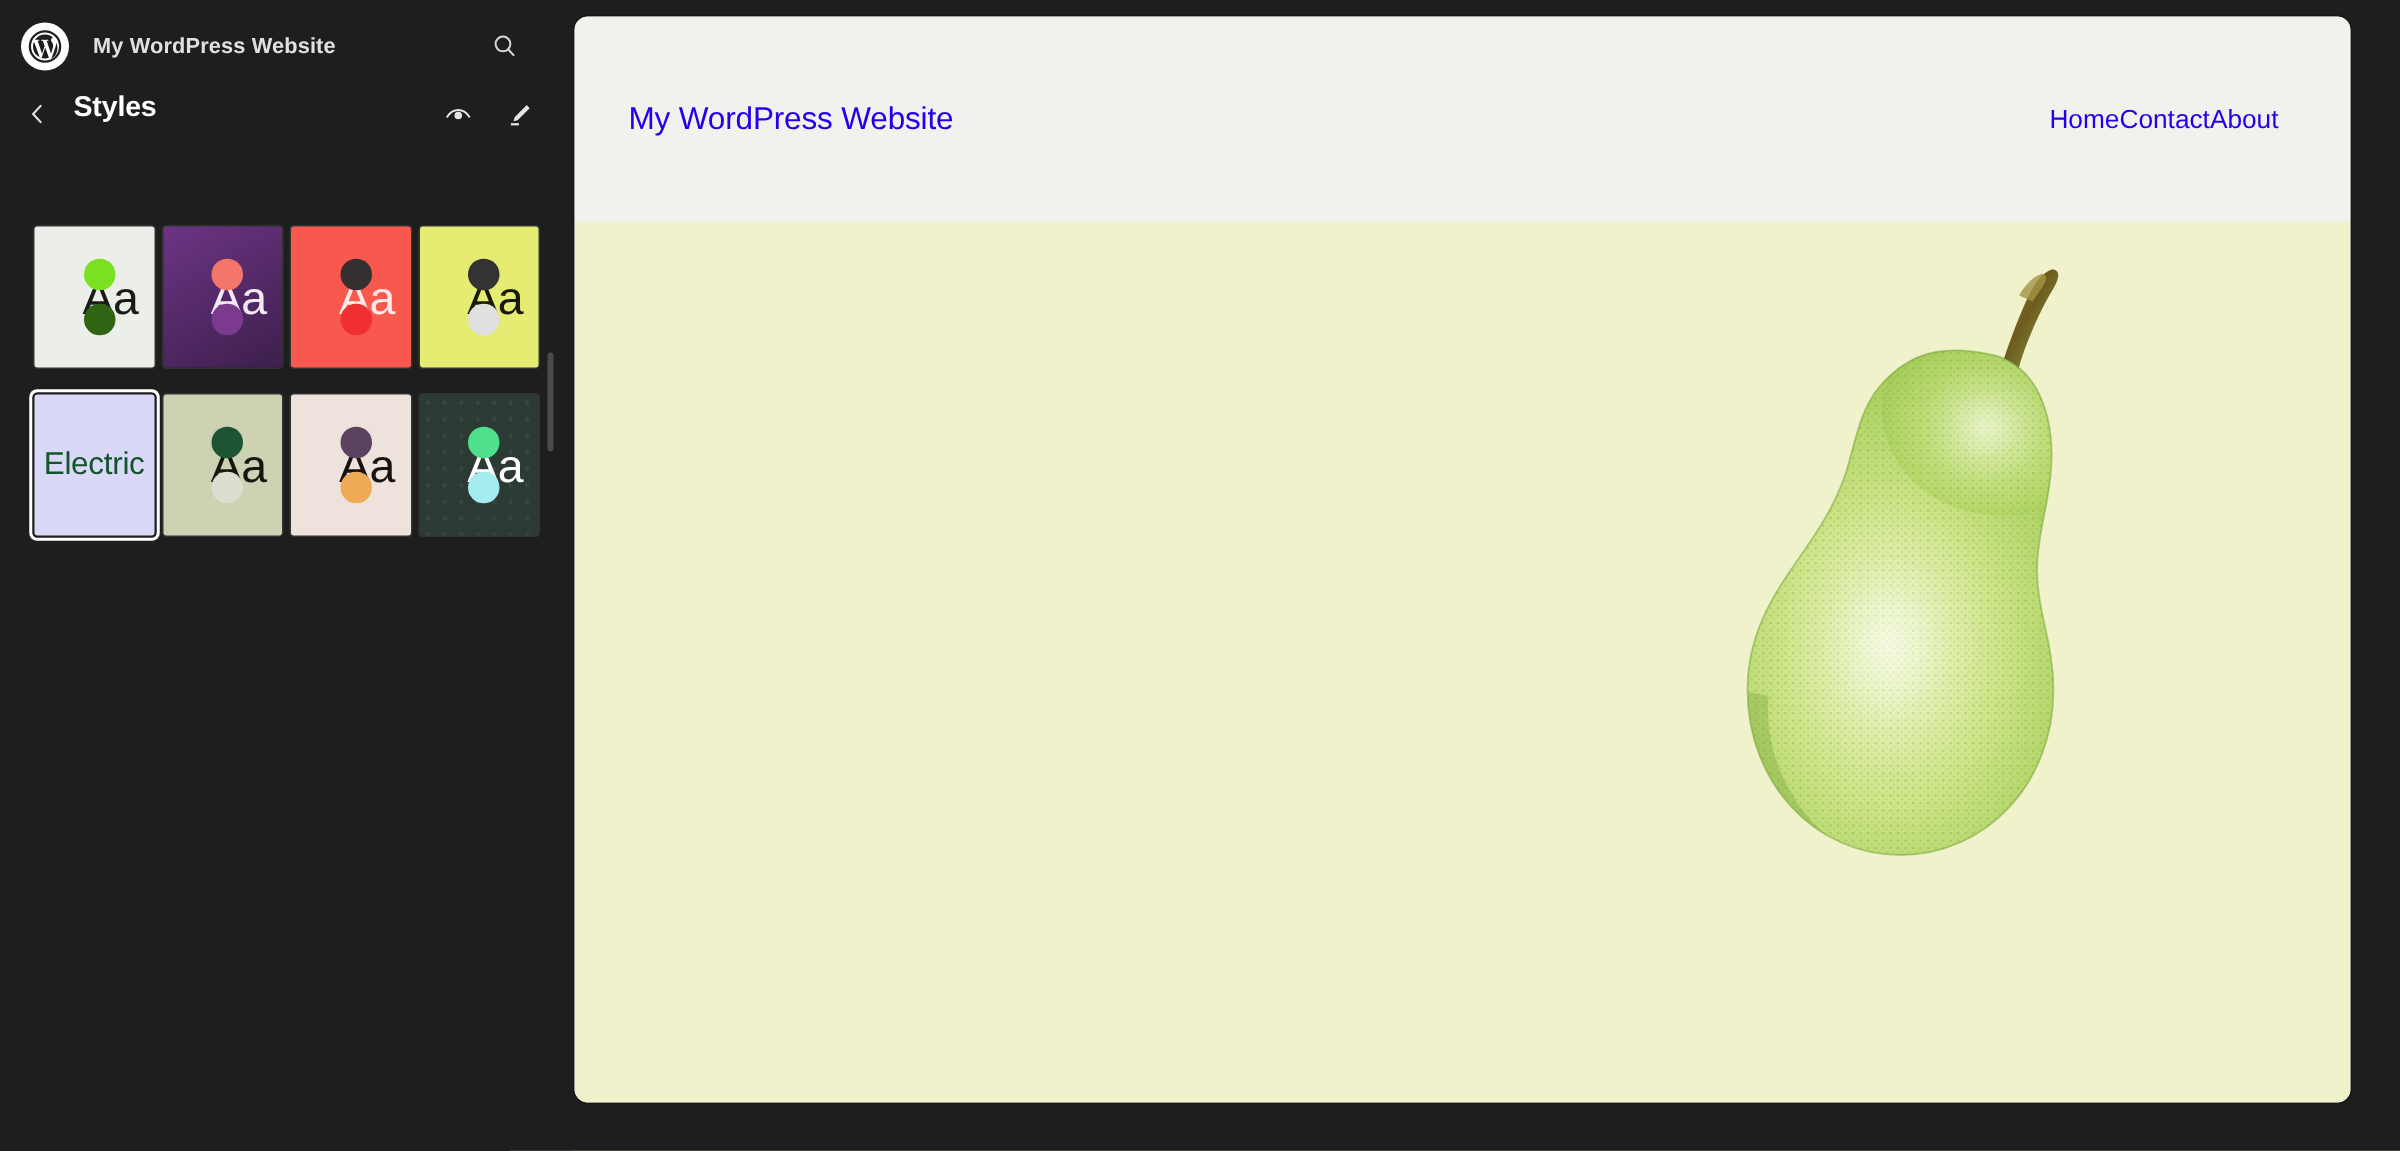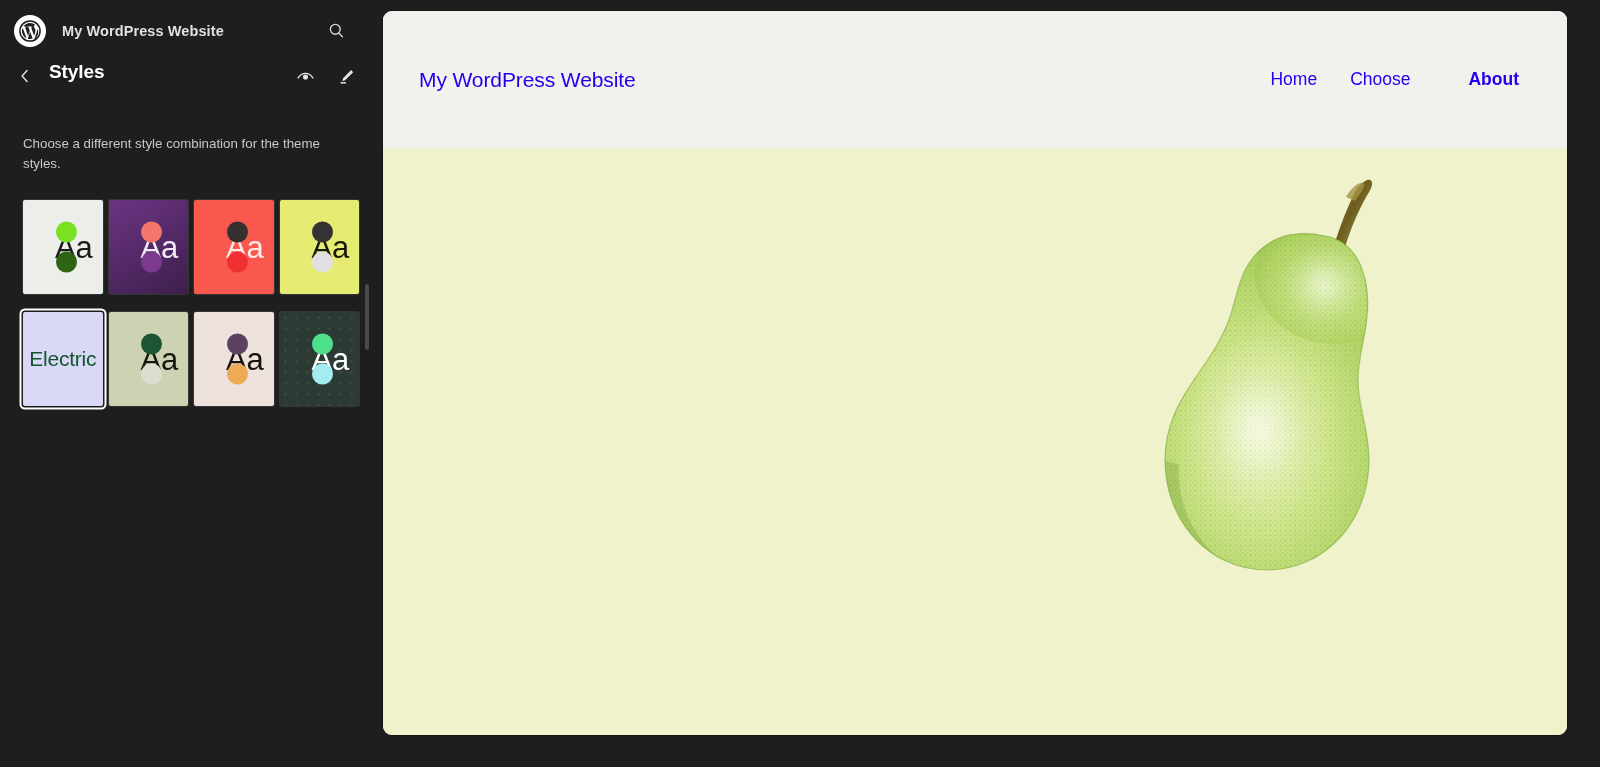--- a/index.html
+++ b/index.html
@@ -164,26 +164,26 @@
   .site-header {
     height: 137px;
     background: #f1f1ee;
     display:flex; align-items:center;
     padding: 0 48px 0 36px;
   }
   .site-brand {
     color:#2200ee; font-size:21px; font-weight:400; letter-spacing:-.1px;
     cursor:pointer; white-space:nowrap;
   }
-  .site-nav { margin-left:auto; display:flex; align-items:flex-end; gap: 33px; }
+  .site-nav { margin-left:auto; display:flex; align-items:flex-end; }
   .nav-link {
     color:#2200ee; font-size:17.5px; font-weight:400; cursor:pointer;
     white-space:nowrap;
   }
-  .nav-link.current { font-weight:700;margin-left:25px; }
+  .nav-link.current { font-weight:400; }
 
   .site-hero {
     position:relative;
     height: 587px;
     background: #eff2cb;
     overflow:hidden;
   }
   .hero-quote {
     position:absolute; left: 86px; top: 205px;
     max-width: 470px;
@@ -241,21 +241,20 @@
         </div>
         <div class="hdr-icon">
           <svg width="21" height="21" viewBox="0 0 24 24" fill="none" aria-hidden="true">
             <path d="M17.3 4.6 19.6 7l-9.2 9.2-3.1.8.8-3.1 9.2-9.3z" fill="currentColor"></path>
             <rect x="5.2" y="18.4" width="6.2" height="1.7" fill="currentColor"></rect>
           </svg>
         </div>
       </div>
     </div>
 
-    <div class="sb-desc">Choose a different style combination for the theme styles.</div>
 
     <div class="sb-scroll">
       <div class="swatch-grid" id="swatch-grid">
           <div class="swatch" style="background: rgb(236, 238, 233);">
             <div class="aa" style="color: rgb(26, 26, 26);">Aa</div>
             <div class="dots">
               <div class="dot" style="background: rgb(122, 224, 34);"></div>
               <div class="dot" style="background: rgb(47, 100, 18);"></div>
             </div>
           </div>
@@ -311,21 +310,21 @@
 
   </div>
 
   <div id="preview-wrap">
     <div id="preview-frame">
 
       <div class="site-header">
         <div class="site-brand">My WordPress Website</div>
         <div class="site-nav" id="site-nav">
             <div class="nav-link">Home</div>
-            <div class="nav-link">Choose</div>
+            <div class="nav-link">Contact</div>
             <div class="nav-link current">About</div>
           </div>
       </div>
 
       <div class="site-hero">
 
         <div class="pear-holder">
           <svg viewBox="0 0 320 440" aria-hidden="true">
             <defs>
               <radialGradient id="pearBody" cx="38%" cy="62%" r="68%">

